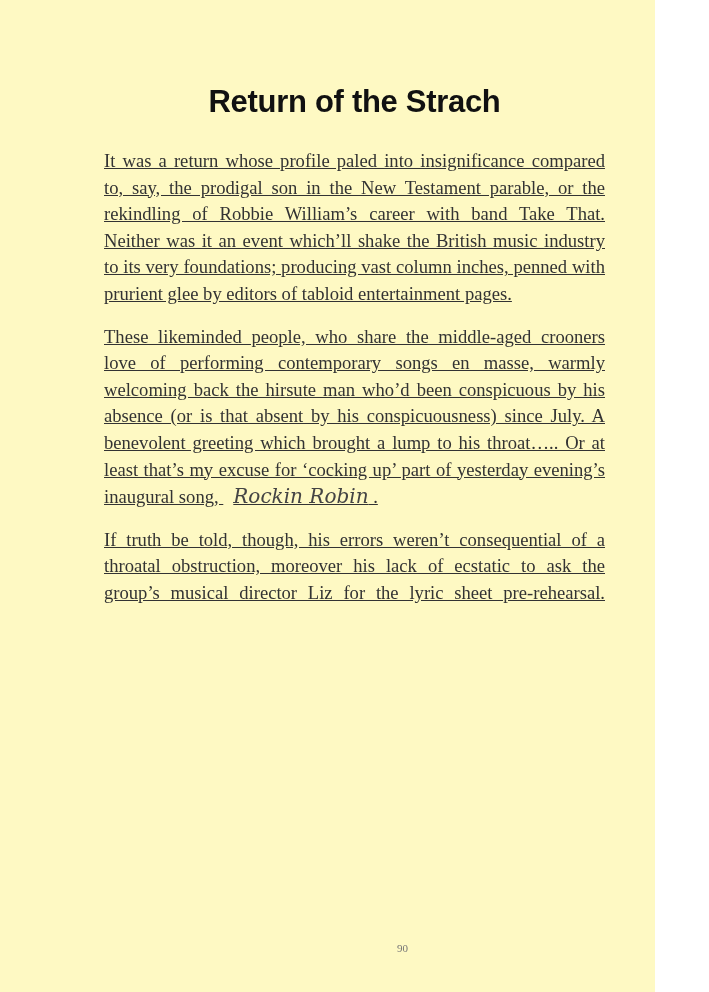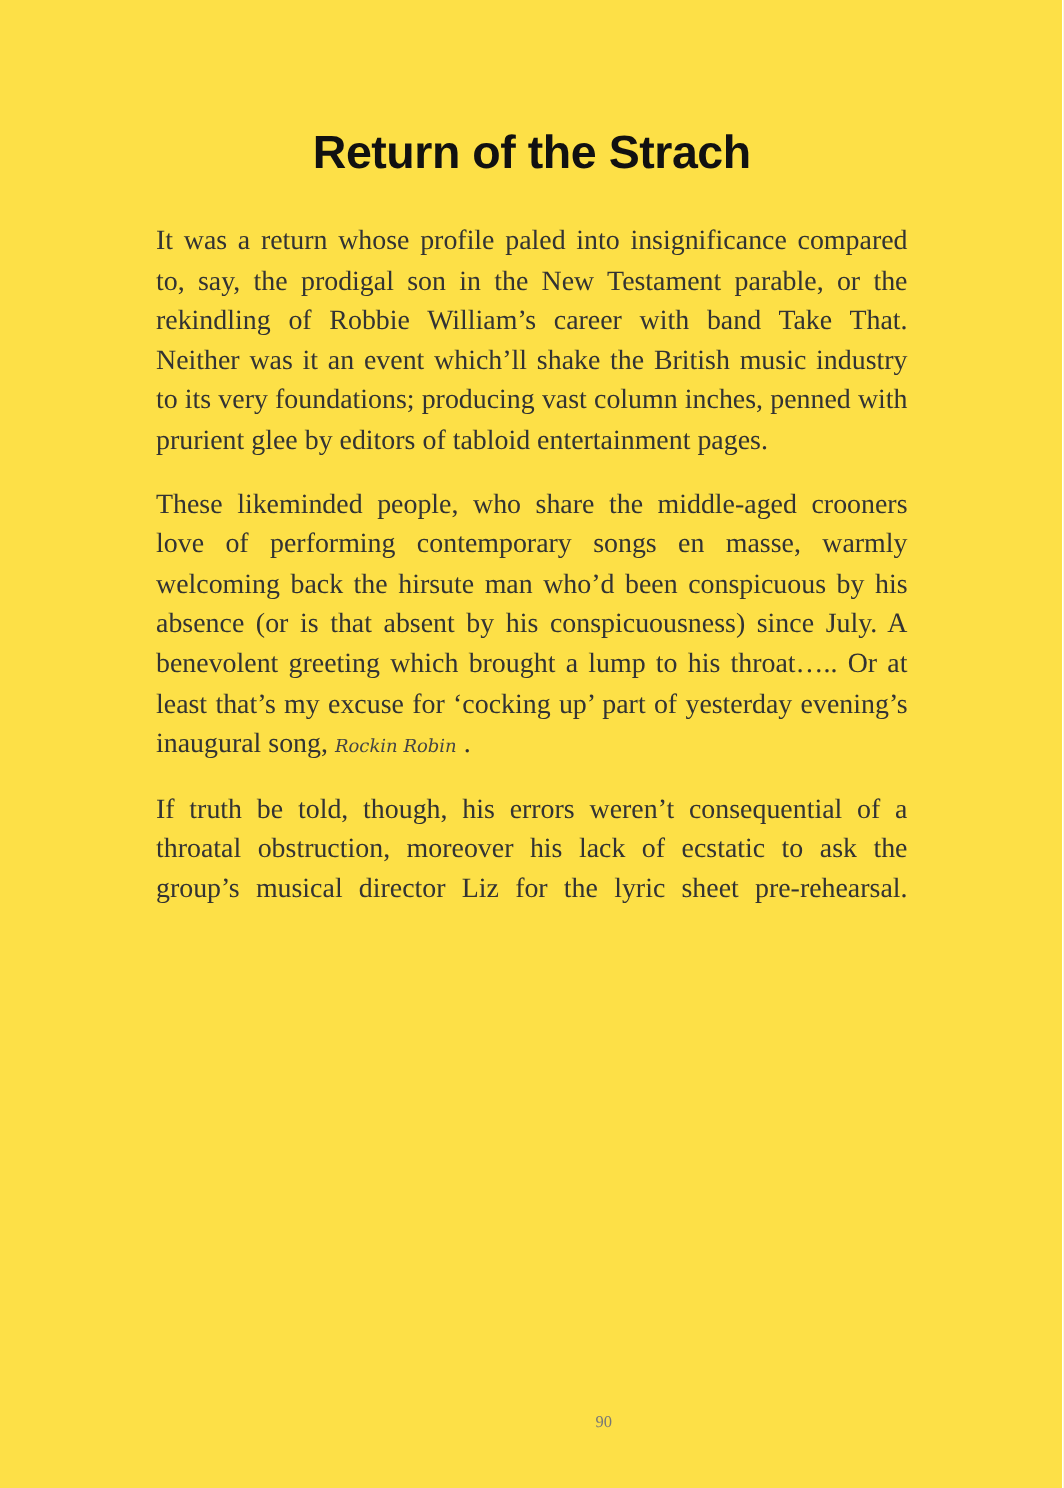--- a/index.html
+++ b/index.html
@@ -10,23 +10,23 @@
     body {
       width: 709px;
       height: 992px;
       position: relative;
       overflow: hidden;
     }
     .page {
       position: absolute;
       left: 0;
       top: 0;
-      width: 708px;
+      width: 655px;
       height: 992px;
-      background: #fde047;
+      background: #fef9c3;
     }
     .title {
       position: absolute;
       left: 0;
       top: 82px;
       width: 709px;
       text-align: center;
       font-family: "Liberation Sans", "DejaVu Sans", sans-serif;
       font-weight: bold;
       font-size: 31px;
@@ -42,29 +42,31 @@
       width: 501px;
       font-family: "Liberation Serif", "DejaVu Serif", serif;
       font-size: 18.6px;
       line-height: 26.6px;
       color: #333333;
     }
     .para {
       margin: 0 0 16px 0;
       text-align: justify;
       text-align-last: left;
+      text-decoration: underline;
     }
     .para.last-justified {
       text-align-last: justify;
     }
     .song-title {
       font-style: italic;
       font-family: "DejaVu Serif", "Liberation Serif", serif;
-      font-size: 12px;
+      font-size: 20px;
       color: #444444;
+      margin-left: 10px;
     }
     .page-number {
       position: absolute;
       left: 0;
       top: 942px;
       width: 709px;
       text-align: center;
       font-family: "Liberation Serif", "DejaVu Serif", serif;
       font-size: 11px;
       color: #777777;

